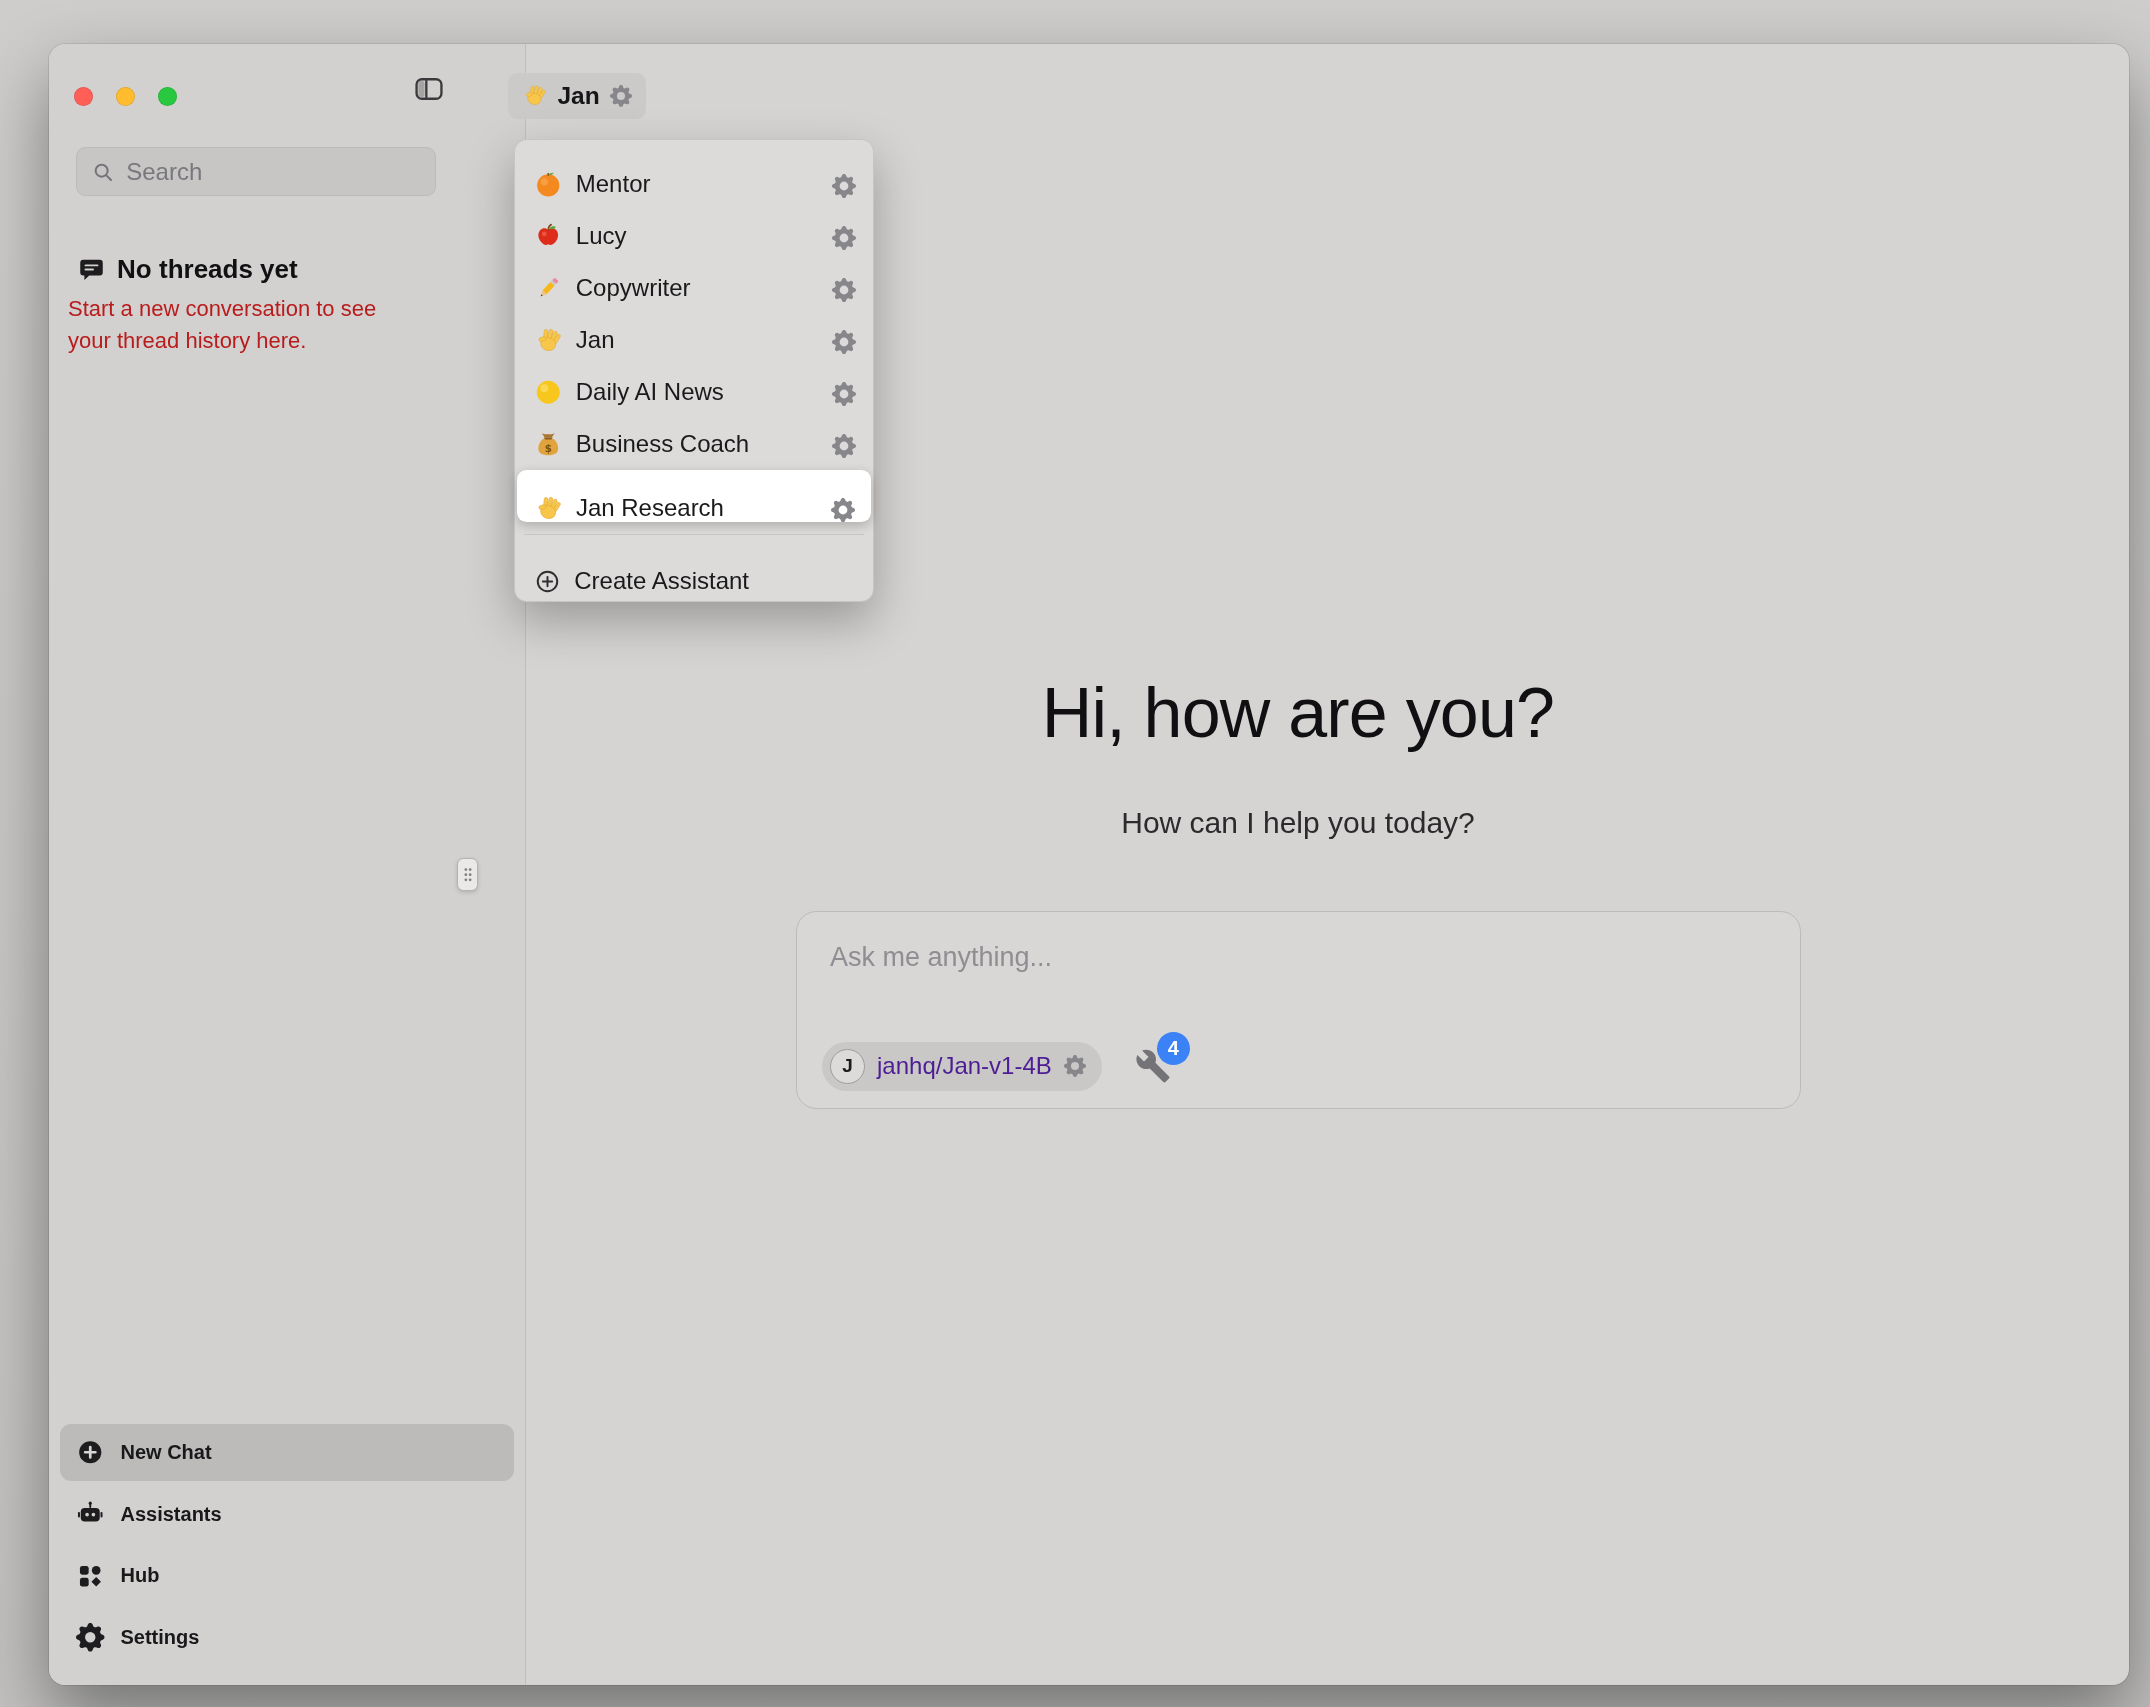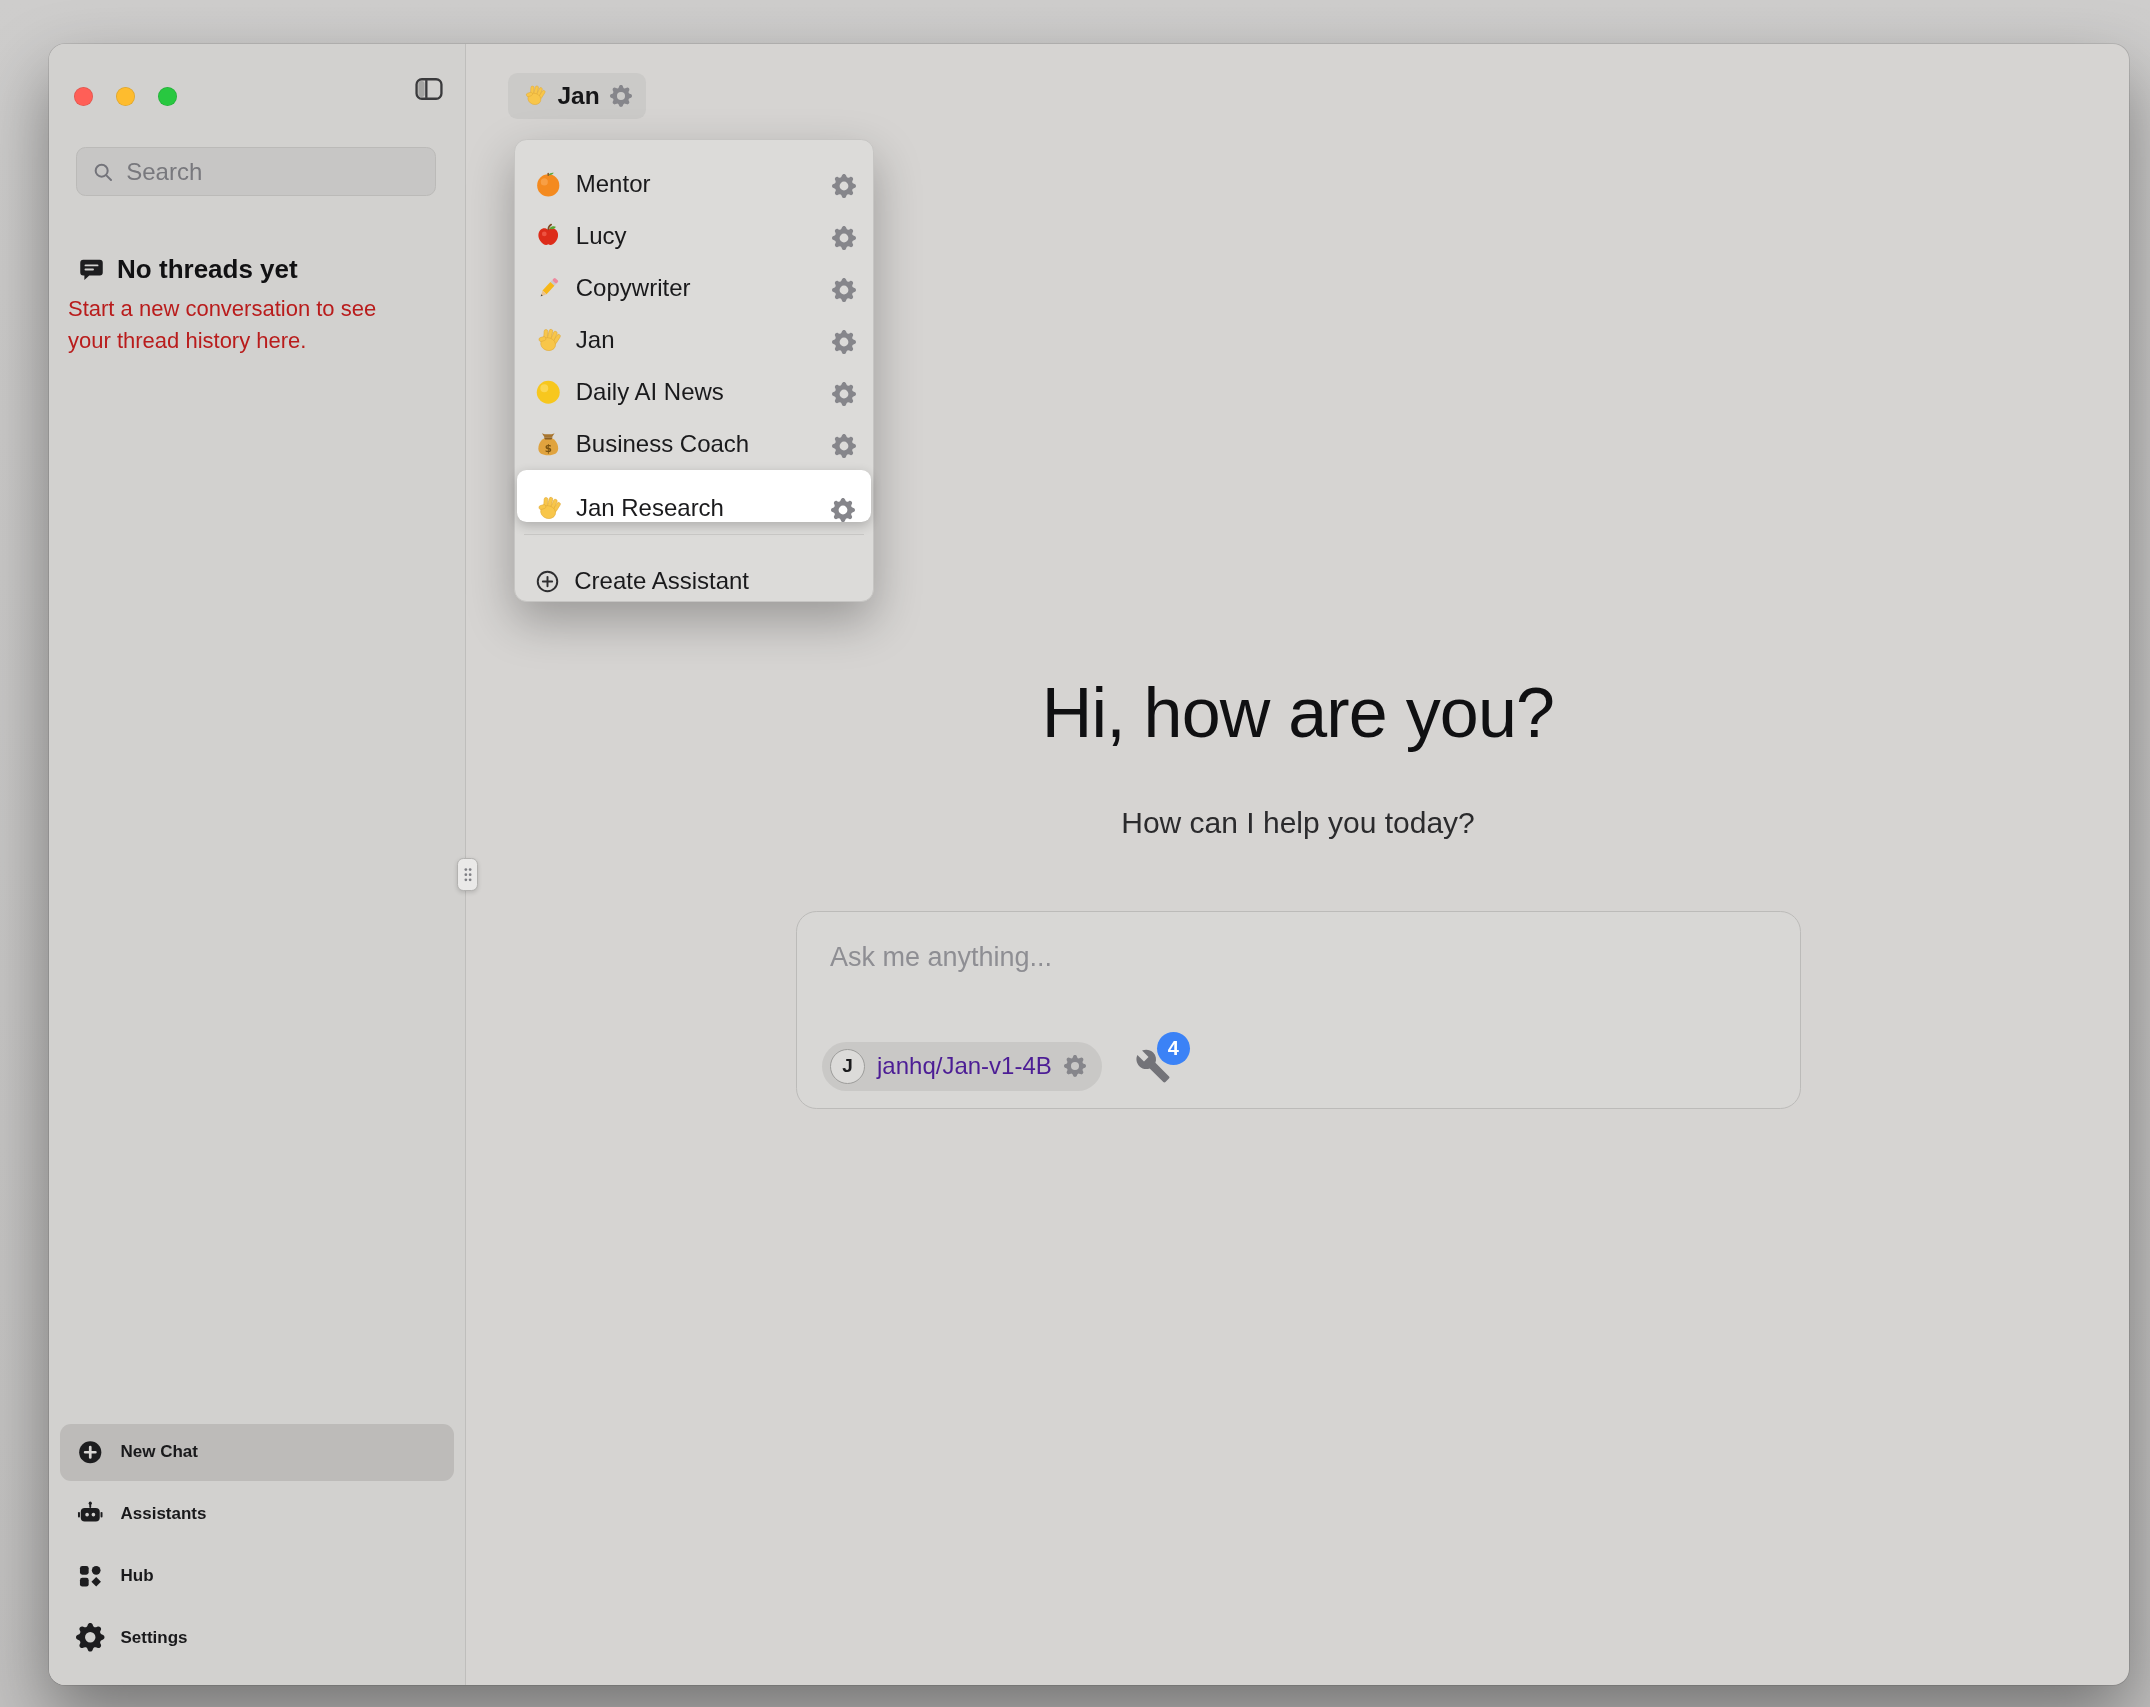--- a/index.html
+++ b/index.html
@@ -11,21 +11,21 @@
   .stage {
     position: relative; width: 2151px; height: 1707px;
     background: linear-gradient(#cecdcc, #c2c1c0);
   }
   .window {
     position: absolute; left: 49px; top: 44px; width: 2080px; height: 1641px;
     border-radius: 16px; background: #d6d4d2;
     box-shadow: 0 32px 71px rgba(0,0,0,.40), 0 0 0 0.8px rgba(0,0,0,.12);
   }
   .sidebar {
-    position: absolute; left: 0; top: 0; bottom: 0; width: 417px;
+    position: absolute; left: 0; top: 0; bottom: 0; width: 477px;
     background: #d2d1cf; border-right: 0.8px solid #bfbebc;
     border-radius: 16px 0 0 16px;
   }
   .main { position: absolute; left: 418px; top: 0; right: 0; bottom: 0; border-radius: 0 16px 16px 0; }
 
   .icon { display: inline-flex; align-items: center; justify-content: center; flex: 0 0 auto; }
   .icon svg { width: 100%; height: 100%; display: block; }
   button { background: none; border: none; font: inherit; color: inherit; }
 
   
@@ -49,21 +49,21 @@
 
   
   .empty { position: absolute; left: 19px; top: 210px; width: 348px; }
   .empty-title-row { display: flex; align-items: center; gap: 12.6px; padding-left: 9.5px; }
   .empty-title-row .icon { width: 27px; height: 27px; }
   .empty-title { font-size: 26px; font-weight: 700; color: #111113; }
   .empty-desc { margin-top: 8px; font-size: 22px; line-height: 1.45; color: #b91c1c; }
 
   
   .side-nav { position: absolute; left: 11px; right: 11px; bottom: 19px; display: flex; flex-direction: column; gap: 4.7px; }
-  .nav-item { display: flex; align-items: center; gap: 16px; height: 57px; padding: 0 16px; border-radius: 11px; font-size: 17px; font-weight: 600; color: #19191b; }
+  .nav-item { display: flex; align-items: center; gap: 16px; height: 57px; padding: 0 16px; border-radius: 11px; font-size: 20px; font-weight: 600; color: #19191b; }
   .nav-item.active { background: #bdbbb9; }
   .nav-item .icon { width: 28.5px; height: 28.5px; }
   .nav-label { flex: 1; text-align: left; }
 
   
   .grip {
     position: absolute; left: 408px; top: 814px; width: 21.3px; height: 33px; z-index: 30;
     background: #eceebe0; background: #eaE9e8; background: #eae9e8;
     border: 0.8px solid #b3b2b0; border-radius: 6.3px;
     display: flex; align-items: center; justify-content: center;

